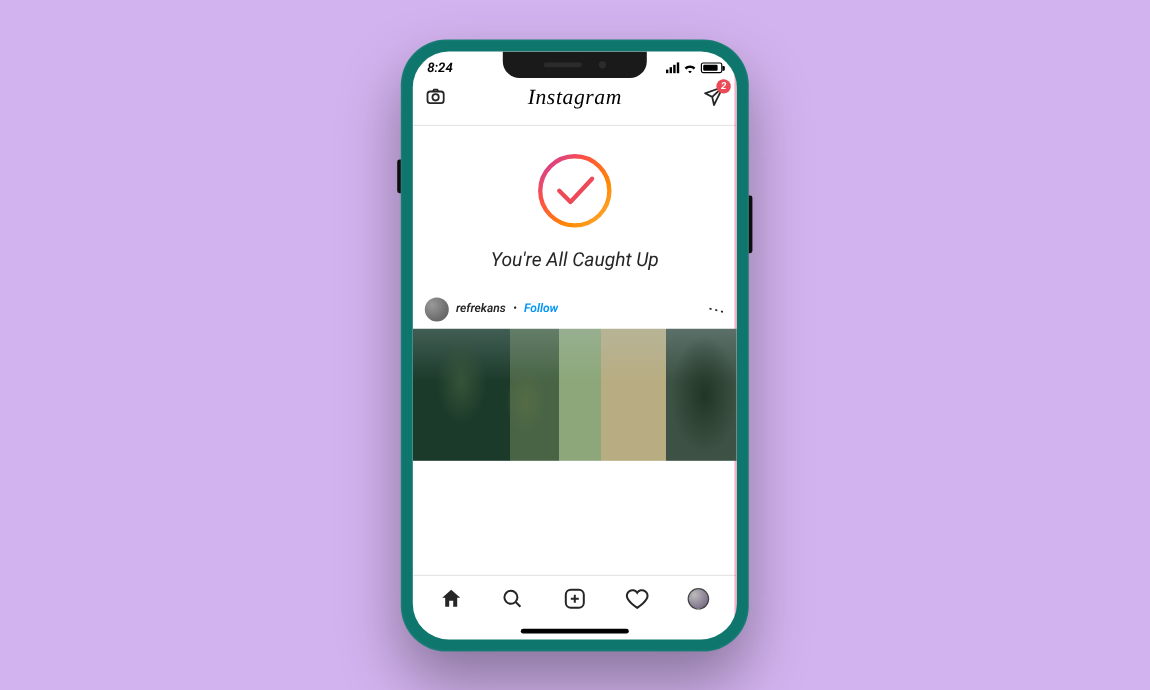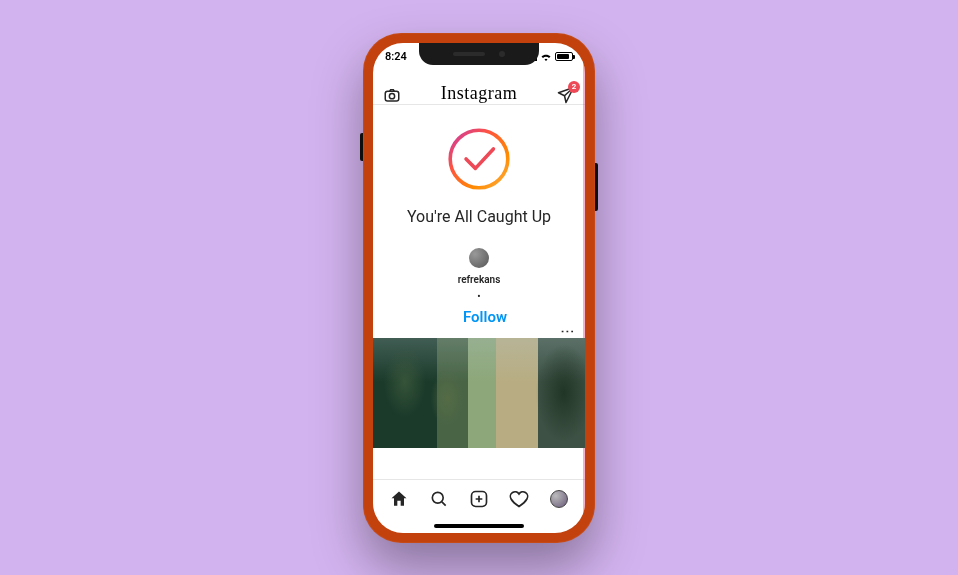--- a/index.html
+++ b/index.html
@@ -7,27 +7,28 @@
     width: 958px;
     height: 575px;
     background: #d3b3ef;
     display: flex;
     align-items: center;
     justify-content: center;
     font-family: -apple-system, BlinkMacSystemFont, "Segoe UI", Roboto, Helvetica, Arial, sans-serif;
     overflow: hidden;
   }
   .phone-frame {
-    width: 232px;
+    width: 290px;
     height: 510px;
-    background: #c2410c;
+    background: #0f766e;
     border-radius: 38px;
     padding: 10px;
     position: relative;
     box-shadow: 0 25px 50px rgba(0,0,0,.35), inset 0 0 2px rgba(255,255,255,.2);
+    font-style: italic;
   }
   .phone-frame::before, .phone-frame::after {
     content: "";
     position: absolute;
     background: #0e0e0e;
   }
   .phone-frame::before { 
     left: -3px; top: 100px; width: 3px; height: 28px; border-radius: 2px 0 0 2px;
   }
   .phone-frame::after { 
@@ -80,21 +81,21 @@
   .wifi-ic { width:12px; height:9px; position:relative; }
   .wifi-ic svg{display:block}
   .battery { width:18px; height:9px; border:1px solid #000; border-radius:2px; position:relative; }
   .battery::after{ content:""; position:absolute; right:-3px; top:2px; width:2px; height:4px; background:#000; border-radius:0 1px 1px 0;}
   .battery .fill{ position:absolute; left:1px; top:1px; bottom:1px; width:12px; background:#000; border-radius:1px;}
 
   .ig-header {
     height: 34px;
     border-bottom: 1px solid #e6e6e6;
     display:flex;
-    align-items:flex-end;
+    align-items:flex-start;
     justify-content:space-between;
     padding: 0 10px;
   }
   .ig-logo {
     font-family: "Brush Script MT","Segoe Script",cursive;
     font-size: 18px;
     font-weight: 500;
     letter-spacing: .5px;
   }
   .cam-icon, .dm-icon { width:18px; height:18px; position:relative; color:#262626;}
@@ -107,24 +108,24 @@
 
   .content { flex:1; overflow:hidden; display:flex; flex-direction:column; }
   .caught-up { text-align:center; padding: 18px 0 10px; }
   .check-badge { width:72px; height:72px; margin: 0 auto 12px; }
   .caught-title { font-size: 16px; font-weight:400; color:#262626; margin-bottom:6px; }
   .older-link { color:#0095f6; font-size:10px; font-weight:600; cursor:pointer; }
 
   .suggested-block { margin: 22px auto 14px; border: 2.5px solid #ff3b1f; padding: 6px 20px; width: fit-content; }
   .suggested-text { font-size: 11px; font-weight:700; color:#262626; }
 
-  .post-header { display:flex; align-items:center; padding: 6px 10px; gap:6px;flex-direction:column; }
+  .post-header { display:flex; align-items:center; padding: 6px 10px; gap:6px; }
   .avatar-sm { width:20px; height:20px; border-radius:50%; background: radial-gradient(circle at 30% 30%, #999, #555); }
   .username { font-size:10px; font-weight:600; color:#262626; }
-  .follow-text { font-size:15px; font-weight:600; color:#0095f6;margin-left:12px; }
+  .follow-text { font-size:10px; font-weight:600; color:#0095f6; }
   .dot-sep { font-size:10px; color:#262626; }
   .more-dots { margin-left:auto; color:#262626; font-size:14px; line-height:0; letter-spacing:1px; transform: rotate(90deg); cursor:pointer;}
   
   .post-image {
     height: 110px;
     background:
       linear-gradient(to right,
         #1b3a2a 0%, #1b3a2a 30%,
         #486445 30%, #486445 45%,
         #8da77a 45%, #8da77a 58%,

